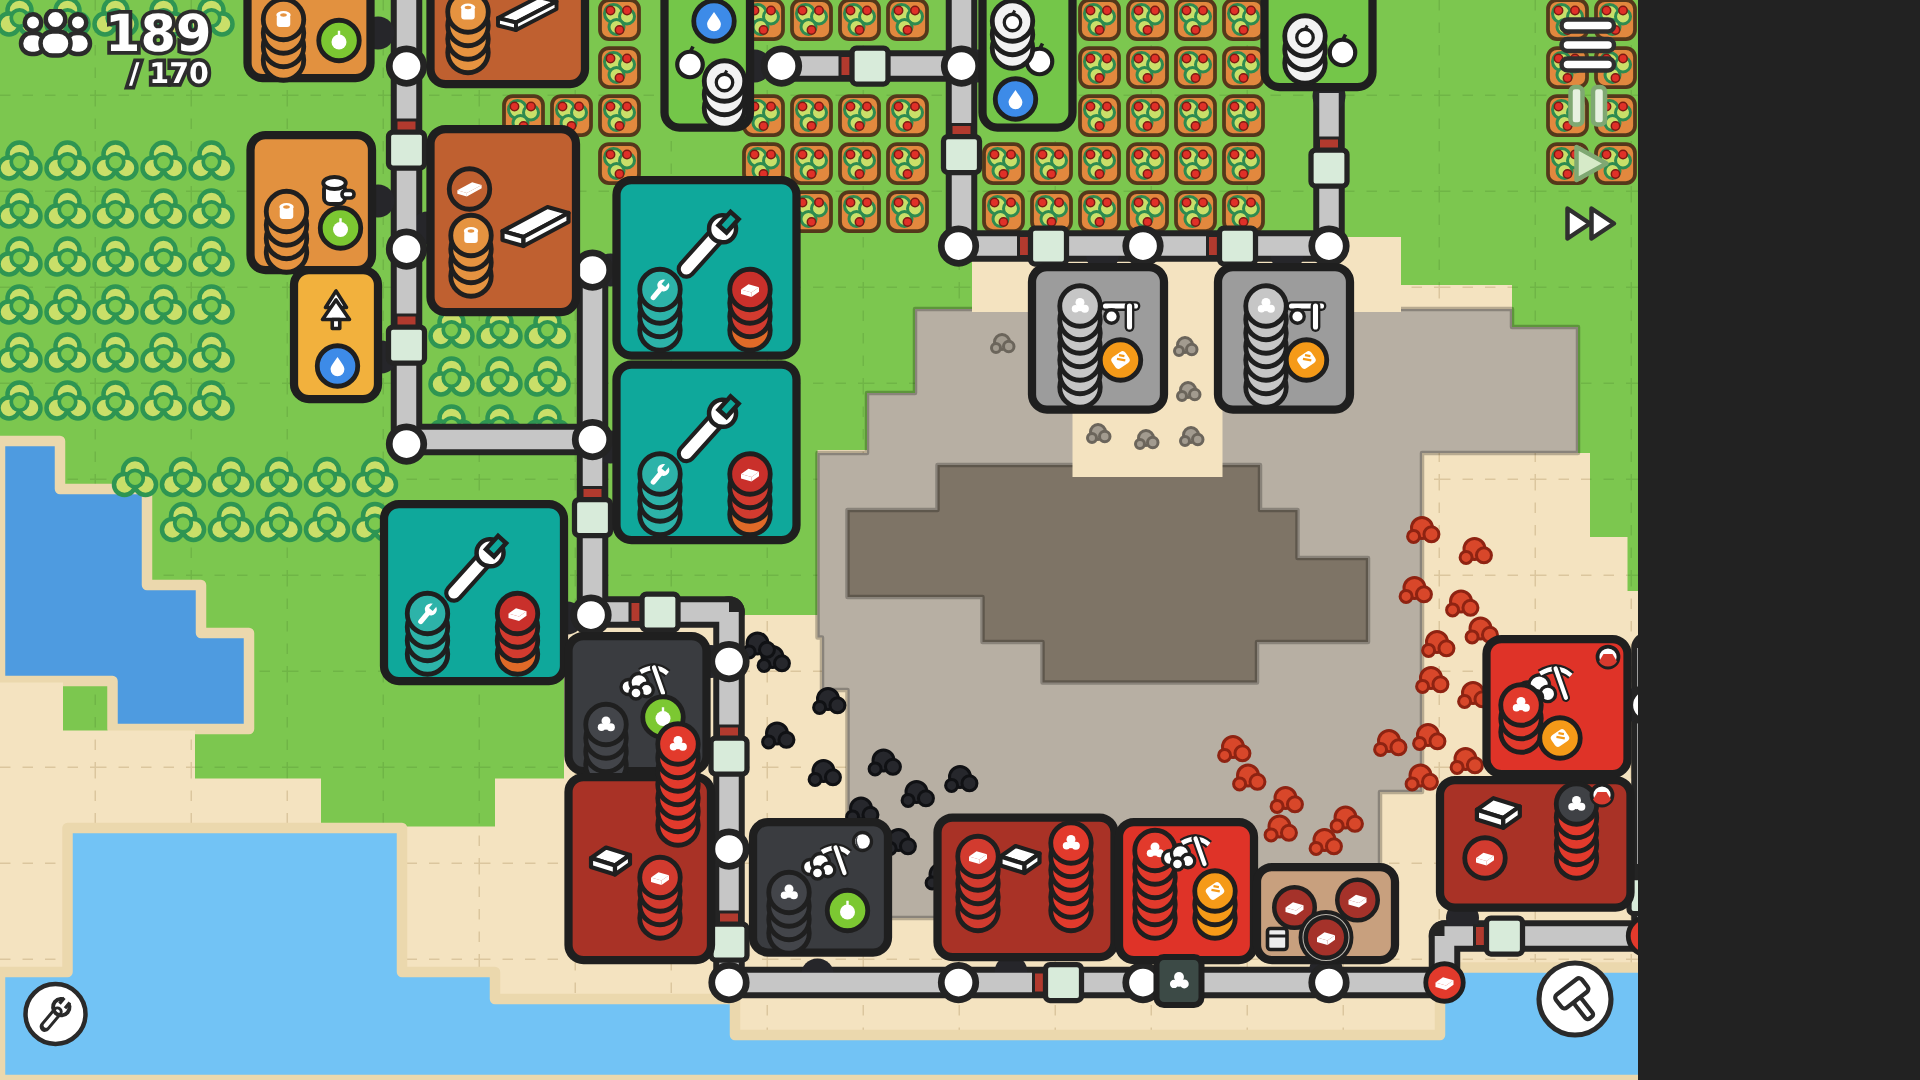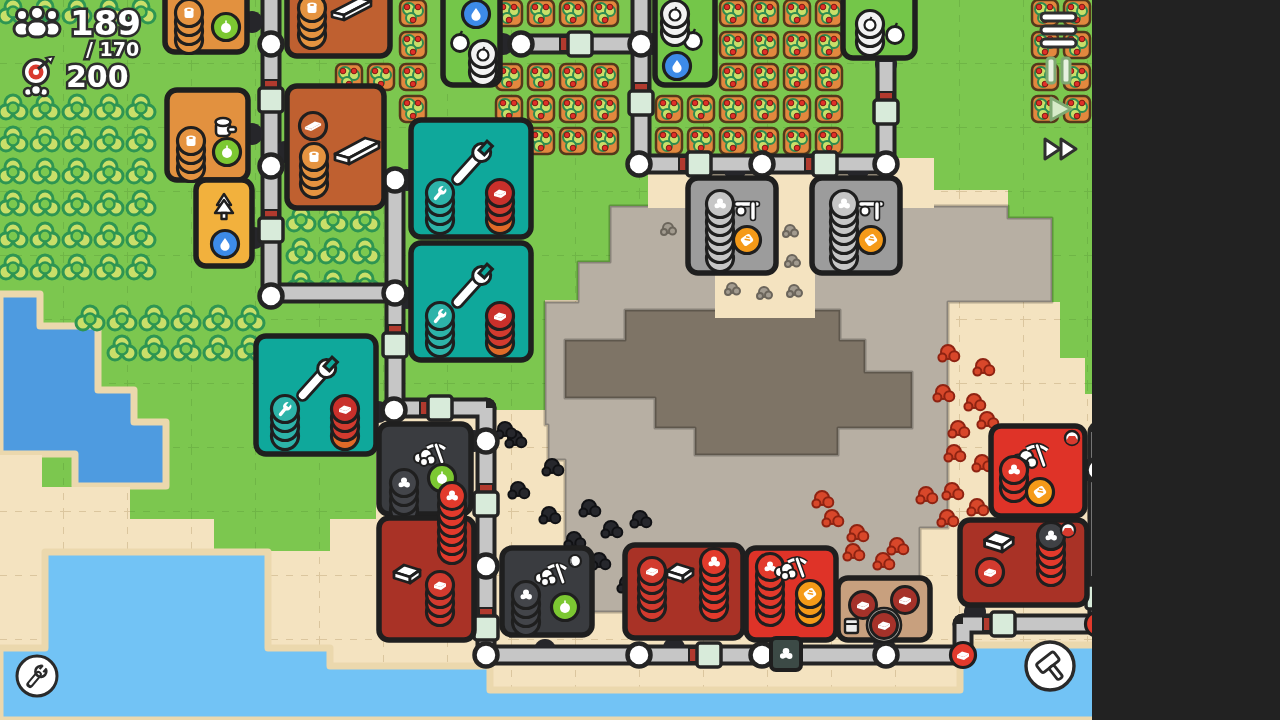--- a/index.html
+++ b/index.html
@@ -1951,35 +1951,20 @@
           <rect x="32" y="16" width="16" height="14" rx="7"></rect>
         <rect x="15" y="15" width="20" height="16" rx="8"></rect>
       </g>
     </svg>
     <div>
       <div class="hud-num big">189</div>
       <div class="hud-num small">/ 170</div>
     </div>
   </div>
 
-  <div class="hud" id="hud-goal">
-    <svg width="42" height="42">
-      <g stroke="#2b2b2b" stroke-width="2.6" fill="#fff">
-        <circle cx="12" cy="36" r="4"></circle>
-          <circle cx="28" cy="36" r="4"></circle>
-          <circle cx="20" cy="34" r="5"></circle>
-      </g>
-      <circle cx="20" cy="16" r="12.5" fill="#fff" stroke="#2b2b2b" stroke-width="3"></circle>
-      <circle cx="20" cy="16" r="7.5" fill="#D93A2E"></circle>
-      <circle cx="20" cy="16" r="3" fill="#fff"></circle>
-      <line x1="22" y1="13" x2="35" y2="2" stroke="#2b2b2b" stroke-width="3"></line>
-      <path d="M30,2 L38,0 L35,7 Z" fill="#fff" stroke="#2b2b2b" stroke-width="2"></path>
-    </svg>
-    <div class="hud-num big">200</div>
-  </div>
 
   <div class="ctl" id="btn-menu">
     <svg width="42" height="42">
       <g fill="#fff" stroke="#2f2f2f" stroke-width="3">
         <rect x="3" y="3" width="35" height="8" rx="4"></rect>
           <rect x="3" y="16" width="35" height="8" rx="4"></rect>
           <rect x="3" y="29" width="35" height="8" rx="4"></rect>
       </g>
     </svg>
   </div>

